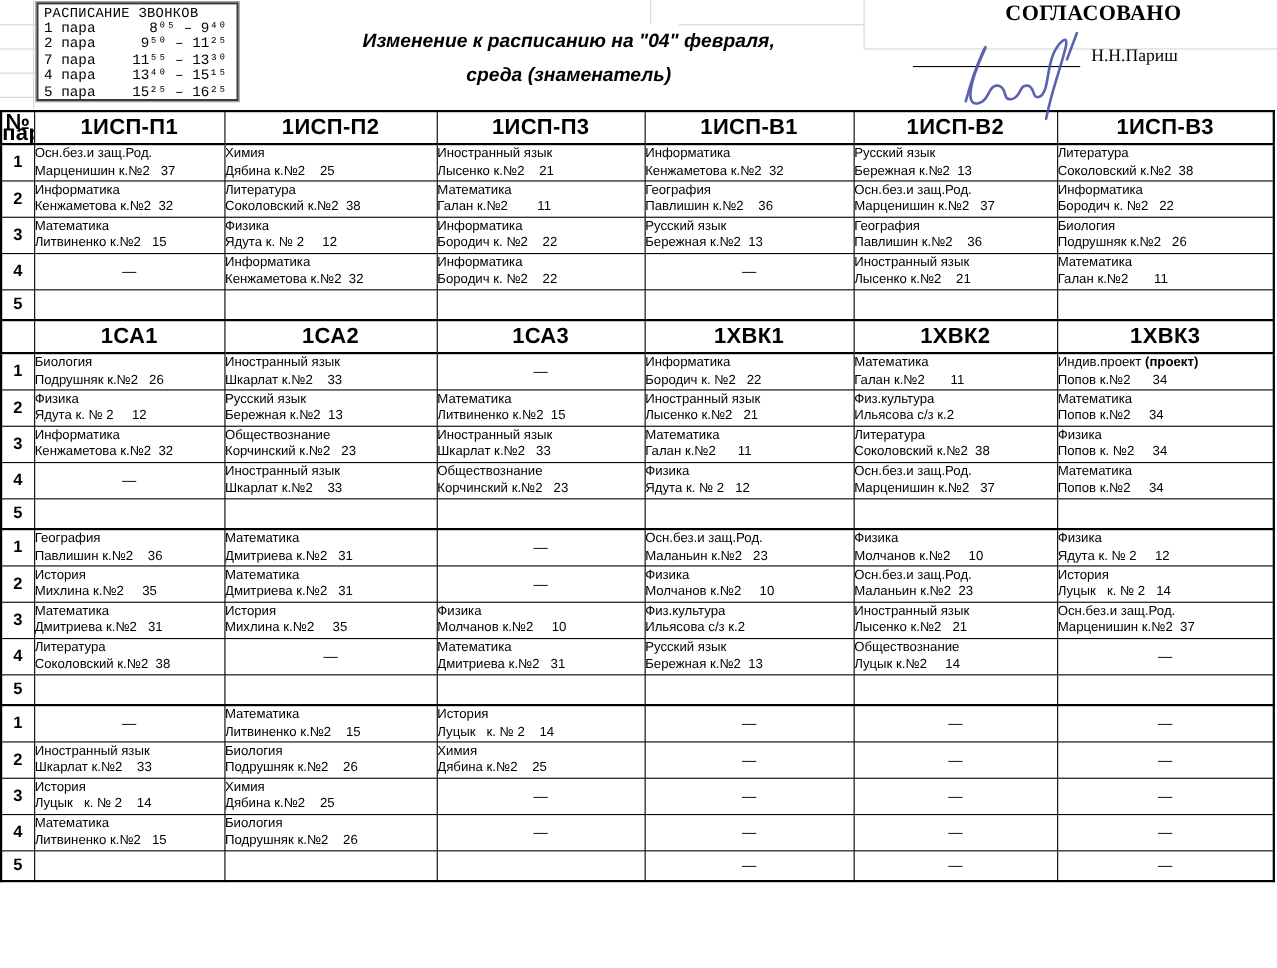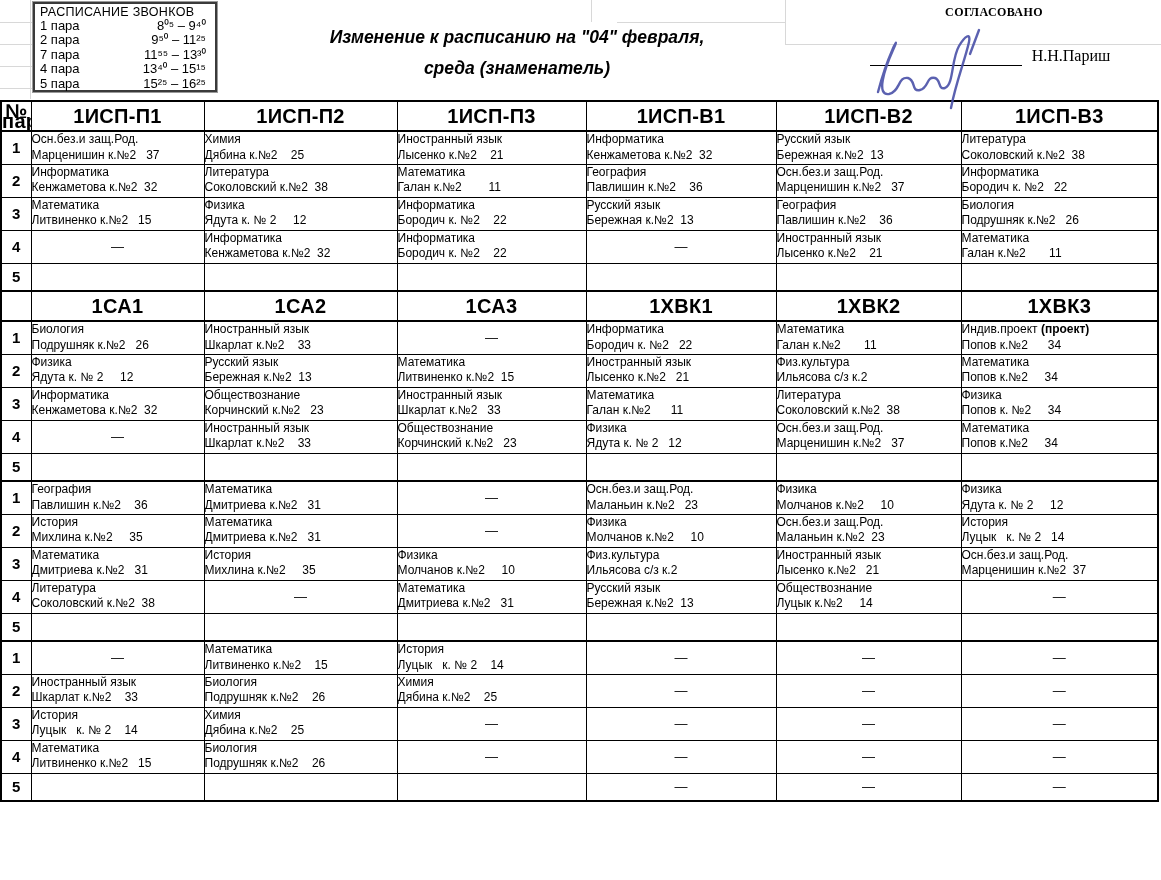--- a/index.html
+++ b/index.html
@@ -6,37 +6,37 @@
   body{
     width:1161px;height:880px;position:relative;background:#fff;
     font-family:"Liberation Sans", sans-serif;color:#000;overflow:hidden;
   }
   
   .top{position:relative;width:1161px;height:100px;background:#fff;}
   .gline{position:absolute;background:#d8d8d8;}
   .bells{
     position:absolute;left:33px;top:2px;width:184px;height:90px;
     border:2px solid #3a3a3a;outline:1px solid #999;background:#fff;
-    font-family:Liberation Sans, sans-serif;font-size:13px;line-height:14px;
+    font-family:Liberation Mono, monospace;font-size:13px;line-height:14px;
     padding:1px 5px 0 5px;box-sizing:border-box;
   }
   .bells-title{font-size:12.5px;letter-spacing:.3px;}
   .bell-row{display:flex;justify-content:space-between;line-height:14.4px;}
   .bell-time{padding-right:4px;}
   .main-title{
     position:absolute;left:237px;top:22px;width:560px;text-align:center;
     font-weight:bold;font-style:italic;font-size:17.5px;line-height:31px;
   }
   .approval{
     position:absolute;left:830px;top:2px;width:328px;
     font-family:"Liberation Serif", serif;font-size:15.5px;line-height:21px;
   }
-  .approved{font-weight:bold;text-align:center;font-size:12px;letter-spacing:.4px;}
+  .approved{font-weight:bold;text-align:center;font-size:20px;letter-spacing:.4px;}
   .role{text-align:right;padding-right:2px;}
-  .sig-row{display:flex;justify-content:center;align-items:flex-end;margin-top:22px;padding-right:8px;}
+  .sig-row{display:flex;justify-content:flex-start;align-items:flex-end;margin-top:17px;padding-right:8px;}
   .sig-blank{display:inline-block;width:152px;border-bottom:1px solid #000;height:14px;margin-right:10px;}
   .sig-name{font-size:16px;}
   .signature-svg{position:absolute;left:848px;top:24px;z-index:5;pointer-events:none;}
   
   .sections{position:absolute;left:0;top:100px;width:1161px;}
   table.sched{border-collapse:collapse;table-layout:fixed;width:1159px;background:#fff;}
   table.sched + table.sched{margin-top:-2px;}
   table.sched{border:2px solid #000;}
   table.sched th,table.sched td{border:1px solid #000;padding:0;overflow:hidden;}
   tr.ghead{height:30px;}

